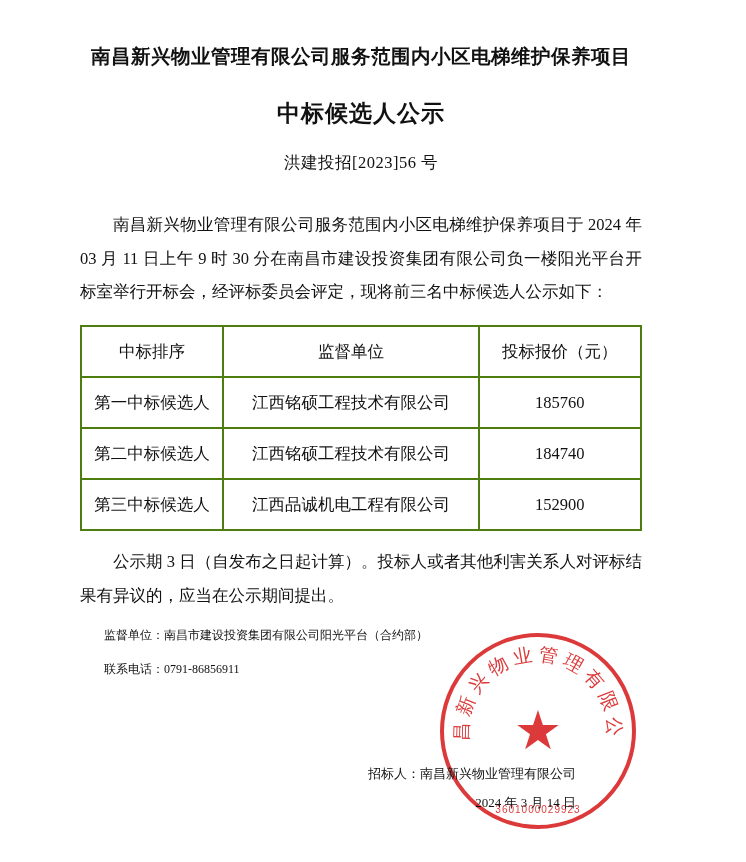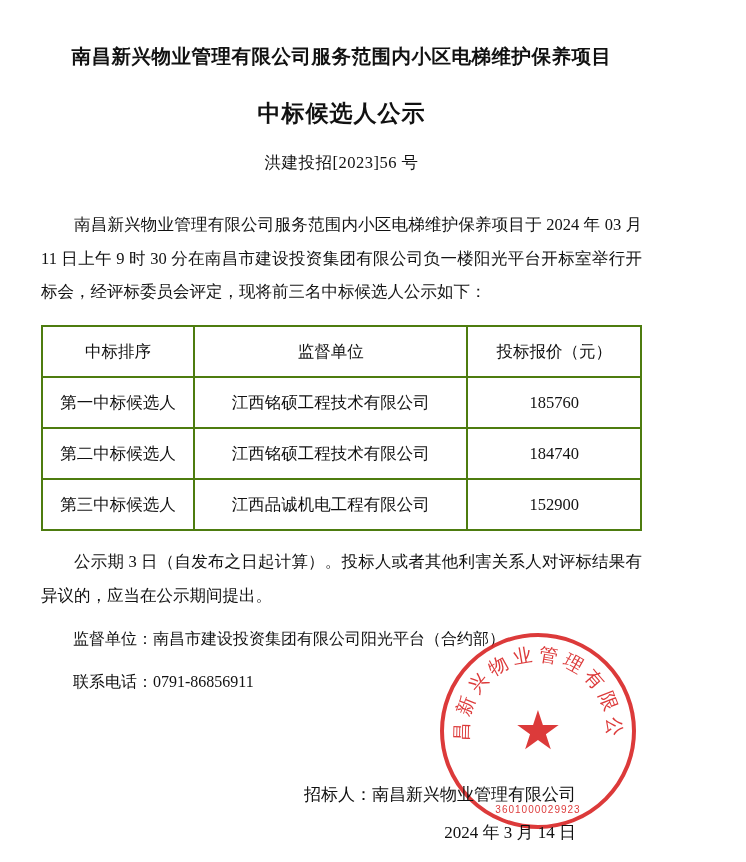--- a/index.html
+++ b/index.html
@@ -13,21 +13,21 @@
     font-family: "Liberation Serif", "DejaVu Serif", serif;
     color: #111111;
     position: relative;
     overflow: hidden;
   }
   .page {
     position: relative;
     width: 694px;
     height: 862px;
     box-sizing: border-box;
-    padding: 30px 52px 0 41px;
+    padding: 30px 52px 0 80px;
   }
   .title-line {
     text-align: center;
     font-size: 19.5px;
     font-weight: bold;
     letter-spacing: 0.5px;
     line-height: 1.5;
     margin-top: 12px;
   }
   .title-line2 {
@@ -50,21 +50,21 @@
     line-height: 2.05;
     text-align: justify;
     text-justify: inter-ideograph;
     margin-top: 34px;
     text-indent: 2em;
   }
   .body-para.tight {
     margin-top: 14px;
   }
   .lead-line {
-    font-size: 16px;
+    font-size: 12px;
     line-height: 2.05;
     margin-top: 10px;
     text-indent: 2em;
   }
   table.result {
     width: 100%;
     border-collapse: collapse;
     margin-top: 16px;
     table-layout: fixed;
   }
@@ -83,21 +83,21 @@
   table.result col.c1 { width: 25.4%; }
   table.result col.c2 { width: 45.6%; }
   table.result col.c3 { width: 29%; }
 
   .sign-block {
     margin-top: 78px;
     position: relative;
     z-index: 3;
   }
   .sign-line {
-    font-size: 17px;
+    font-size: 13px;
     text-align: right;
     padding-right: 66px;
     line-height: 2.2;
   }
   .seal {
     position: absolute;
     left: 440px;
     top: 633px;
     width: 188px;
     height: 188px;

